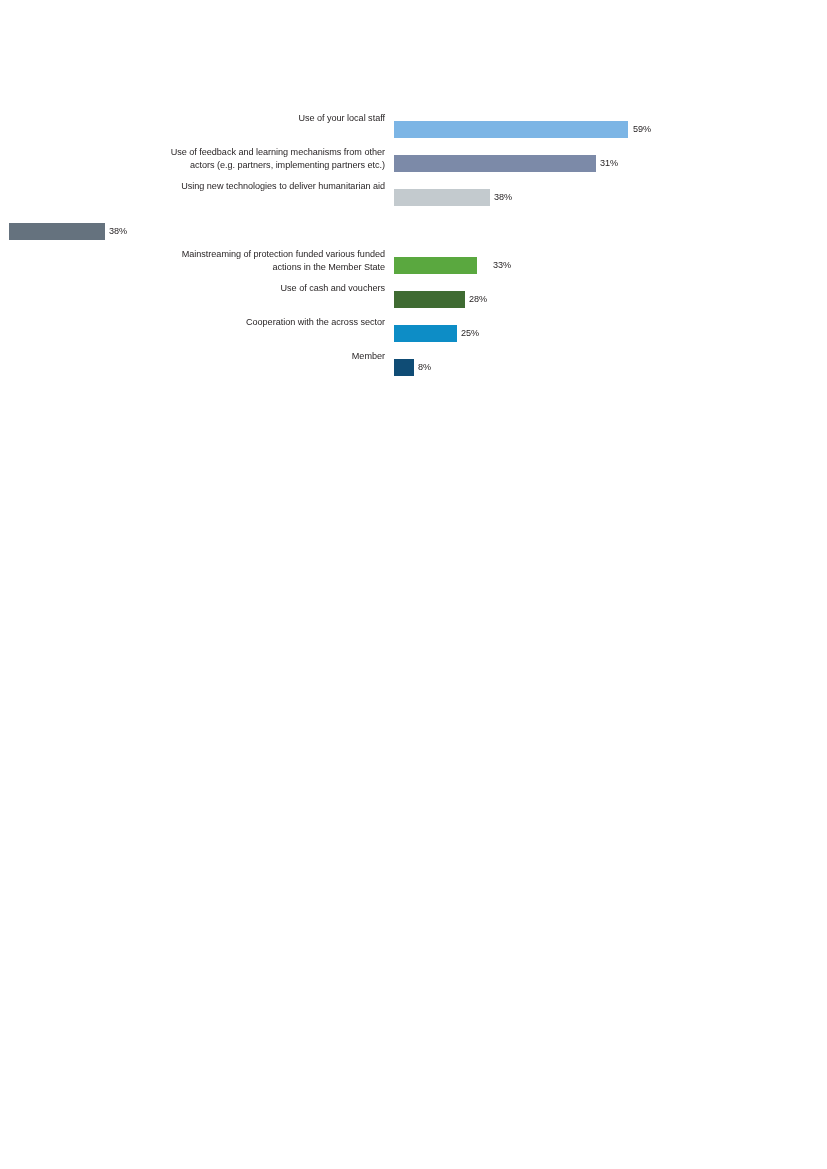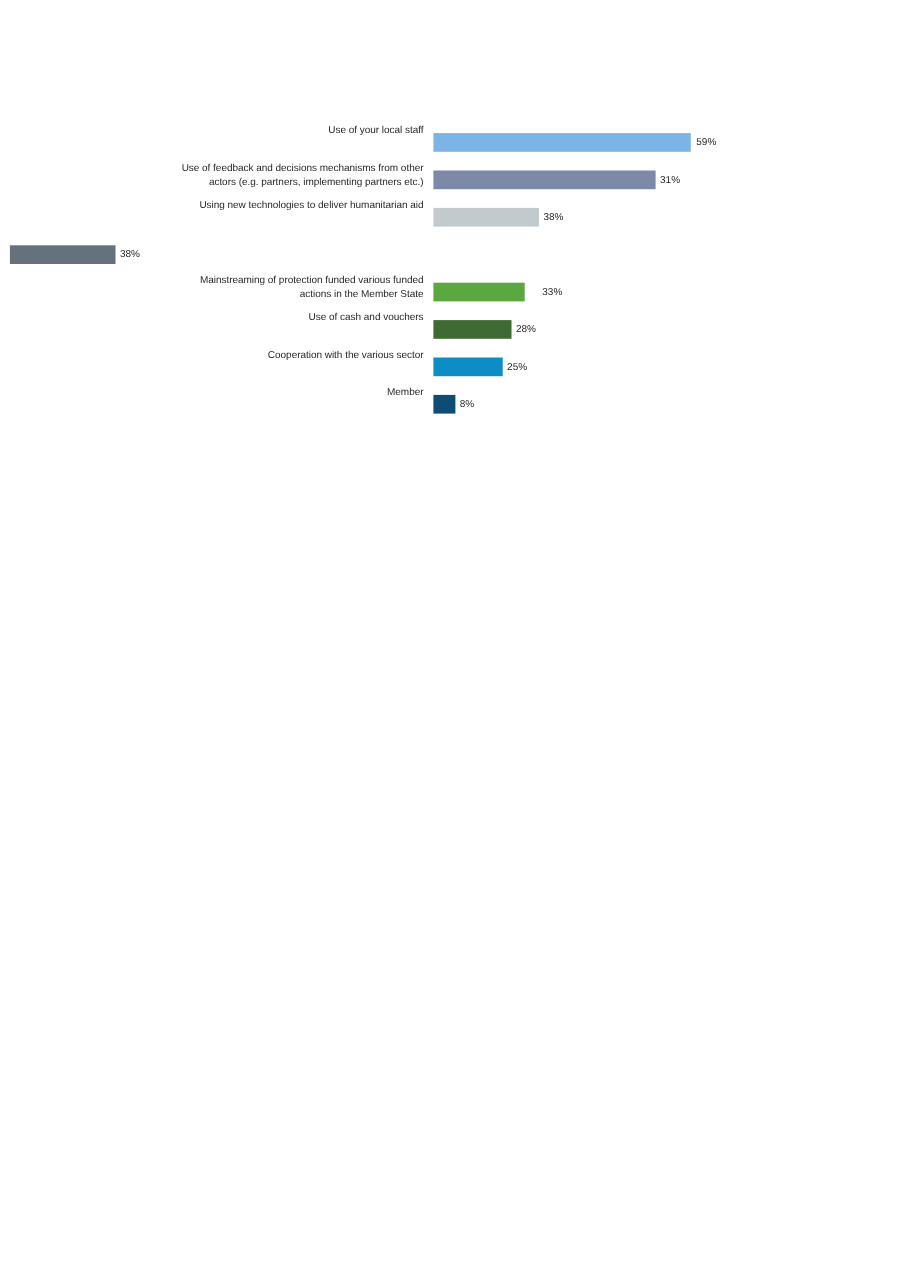--- a/index.html
+++ b/index.html
@@ -77,21 +77,21 @@
 
   <div class="bar-row" style="top:112px;">
     <div class="cat-label">Use of your local staff</div>
     <div class="bar-wrap">
       <div class="bar" style="width:234.4px;background:#7cb5e5;"></div>
       <div class="bar-value" style="left:248px;">59%</div>
     </div>
   </div>
 
   <div class="bar-row" style="top:146px;">
-    <div class="cat-label">Use of feedback and decisions mechanisms from other
+    <div class="cat-label">Use of feedback and learning mechanisms from other
 actors (e.g. partners, implementing partners etc.)</div>
     <div class="bar-wrap">
       <div class="bar" style="width:201.6px;background:#7c8aa8;"></div>
       <div class="bar-value" style="left:215px;">31%</div>
     </div>
   </div>
 
   <div class="bar-row" style="top:180px;">
     <div class="cat-label">Using new technologies to deliver humanitarian aid</div>
     <div class="bar-wrap">
@@ -118,21 +118,21 @@
 
   <div class="bar-row" style="top:282px;">
     <div class="cat-label">Use of cash and vouchers</div>
     <div class="bar-wrap">
       <div class="bar" style="width:70.6px;background:#3f6b32;"></div>
       <div class="bar-value" style="left:84px;">28%</div>
     </div>
   </div>
 
   <div class="bar-row" style="top:316px;">
-    <div class="cat-label">Cooperation with the various sector</div>
+    <div class="cat-label">Cooperation with the across sector</div>
     <div class="bar-wrap">
       <div class="bar" style="width:63px;background:#0d8dc6;"></div>
       <div class="bar-value" style="left:76px;">25%</div>
     </div>
   </div>
 
   <div class="bar-row" style="top:350px;">
     <div class="cat-label">Member</div>
     <div class="bar-wrap">
       <div class="bar" style="width:20.2px;background:#0f4c75;"></div>

